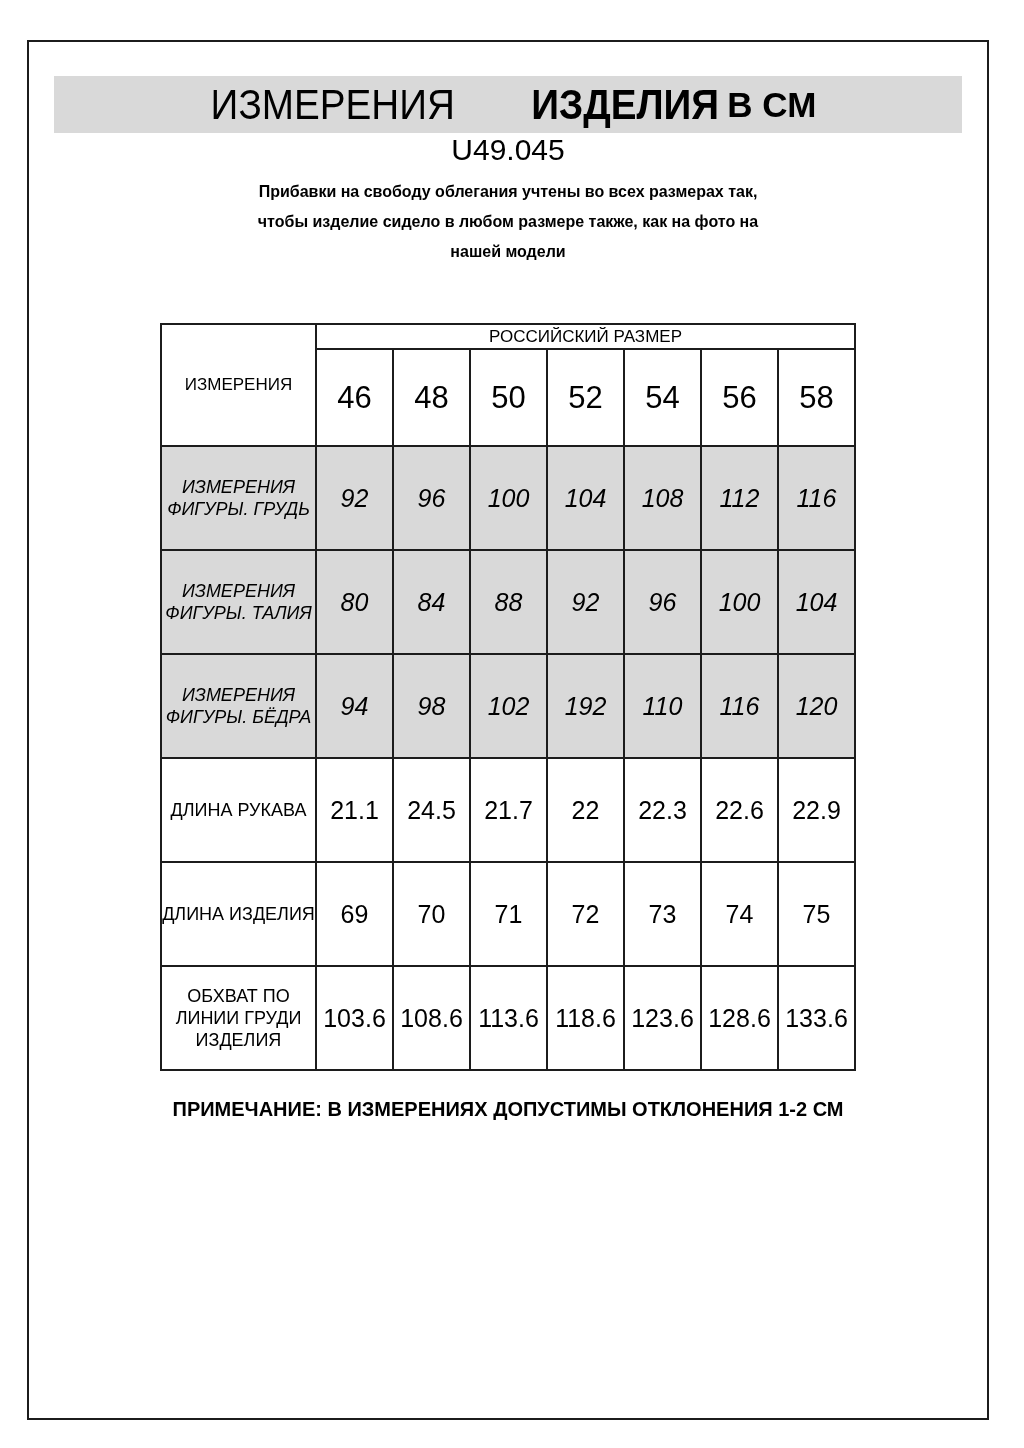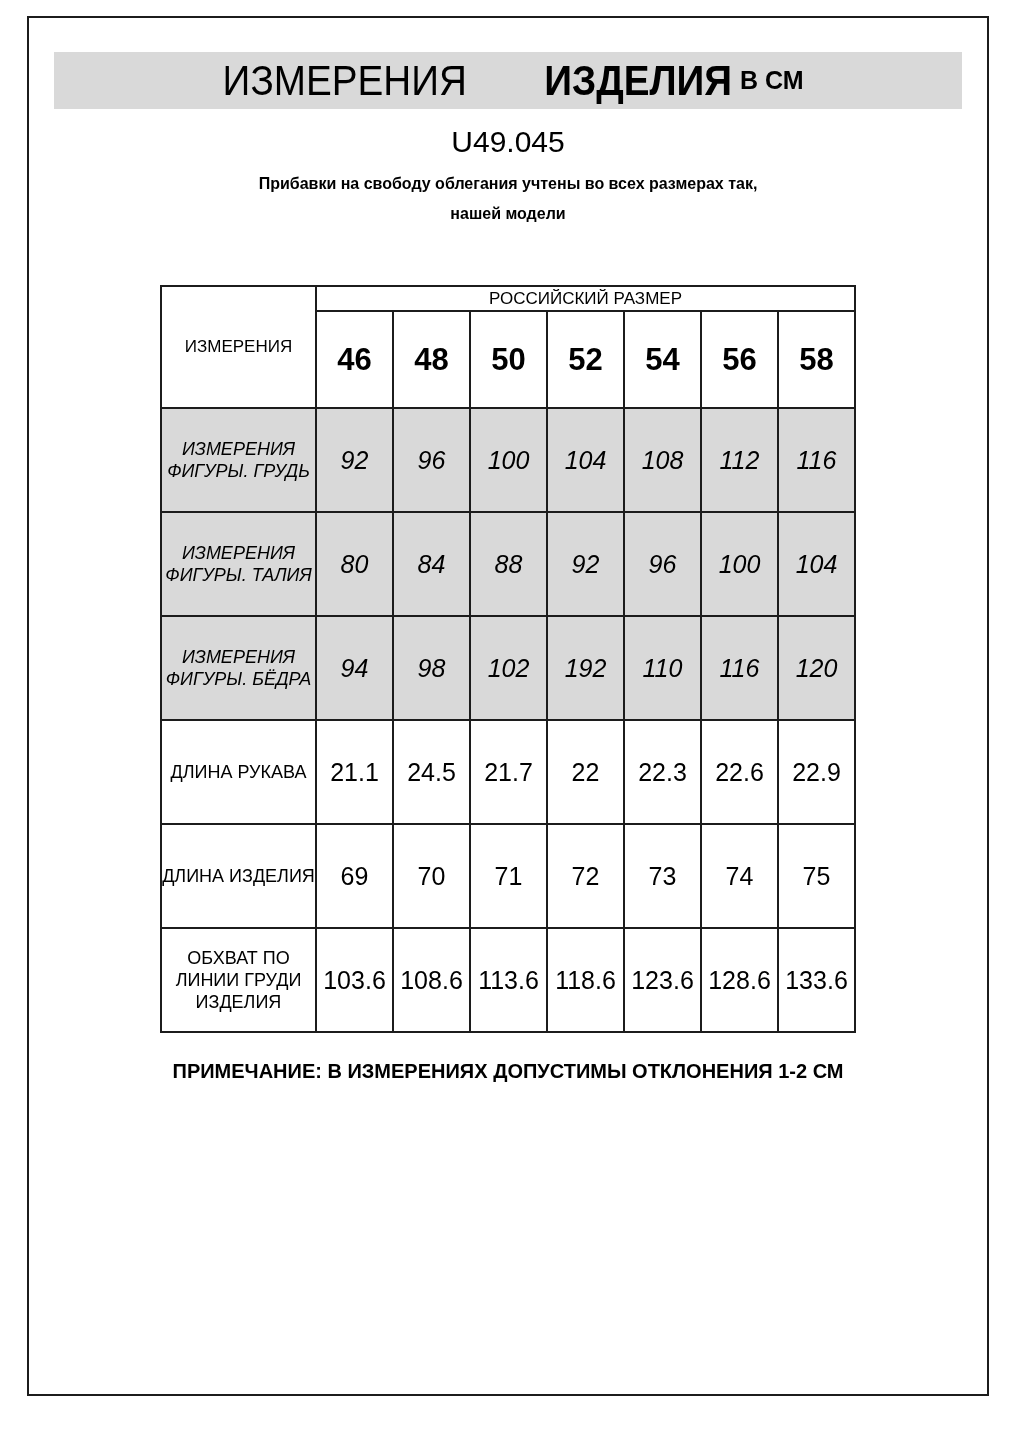--- a/index.html
+++ b/index.html
@@ -4,21 +4,21 @@
 <style>
   * { margin: 0; padding: 0; box-sizing: border-box; }
   html, body {
     width: 1024px; height: 1448px;
     background: #ffffff;
     font-family: "Liberation Sans", "DejaVu Sans", sans-serif;
     color: #000;
   }
   .page-frame {
     position: absolute;
-    left: 27px; top: 16px;
+    left: 27px; top: 40px;
     width: 962px; height: 1380px;
     border: 2px solid #1c1c1c;
     background: #fff;
   }
   .title-bar {
     margin: 34px 25px 0 25px;
     height: 57px;
     background: #d9d9d9;
     display: flex;
     align-items: center;
@@ -31,25 +31,24 @@
     letter-spacing: 0px;
     transform: scaleX(0.92);
   }
   .title-product {
     font-size: 42px;
     font-weight: 700;
     margin-left: 58px;
     transform: scaleX(0.92);
   }
   .title-unit {
-    font-size: 25px;
+    font-size: 35px;
     font-weight: 700;
   }
   .article-no {
-    margin-top: 16px;
     text-align: center;
     font-size: 30px;
     font-weight: 400;
   }
   .intro {
     margin-top: 10px;
     text-align: center;
     font-size: 16px;
     line-height: 30px;
     font-weight: 700;
@@ -62,21 +61,21 @@
   .size-table td {
     border: 2px solid #1c1c1c;
     text-align: center;
     vertical-align: middle;
     padding: 0;
     overflow: hidden;
   }
   .col-label { width: 155px; }
   .col-size  { width: 77px; }
   .row-group-hdr td { height: 25px; font-size: 17px; font-weight: 400; }
-  .row-sizes td { height: 97px; font-size: 31px; font-weight: 700; }
+  .row-sizes td { height: 97px; font-size: 31px; font-weight: 400; }
   .corner-cell { font-size: 19px; font-weight: 400; }
   .data-row td { height: 104px; font-size: 25px; font-weight: 400; }
   .data-row .row-label {
     font-size: 18px;
     white-space: pre-line;
     line-height: 22px;
   }
   .shaded td { background: #d9d9d9; }
   .italic td { font-style: italic; }
   .note {
@@ -94,20 +93,21 @@
   <div class="title-bar">
     <span class="title-main">ИЗМЕРЕНИЯ</span>
     <span class="title-product">ИЗДЕЛИЯ</span>
     <span class="title-unit">В СМ</span>
   </div>
 
   <div class="article-no">U49.045</div>
 
   <div class="intro">
     <div>Прибавки на свободу облегания учтены во всех размерах так,</div>
+    <div>чтобы изделие сидело в любом размере также, как на фото на</div>
     <div>нашей модели</div>
   </div>
 
   <table class="size-table">
     <colgroup>
       <col class="col-label">
       <col class="col-size">
         <col class="col-size">
         <col class="col-size">
         <col class="col-size">

